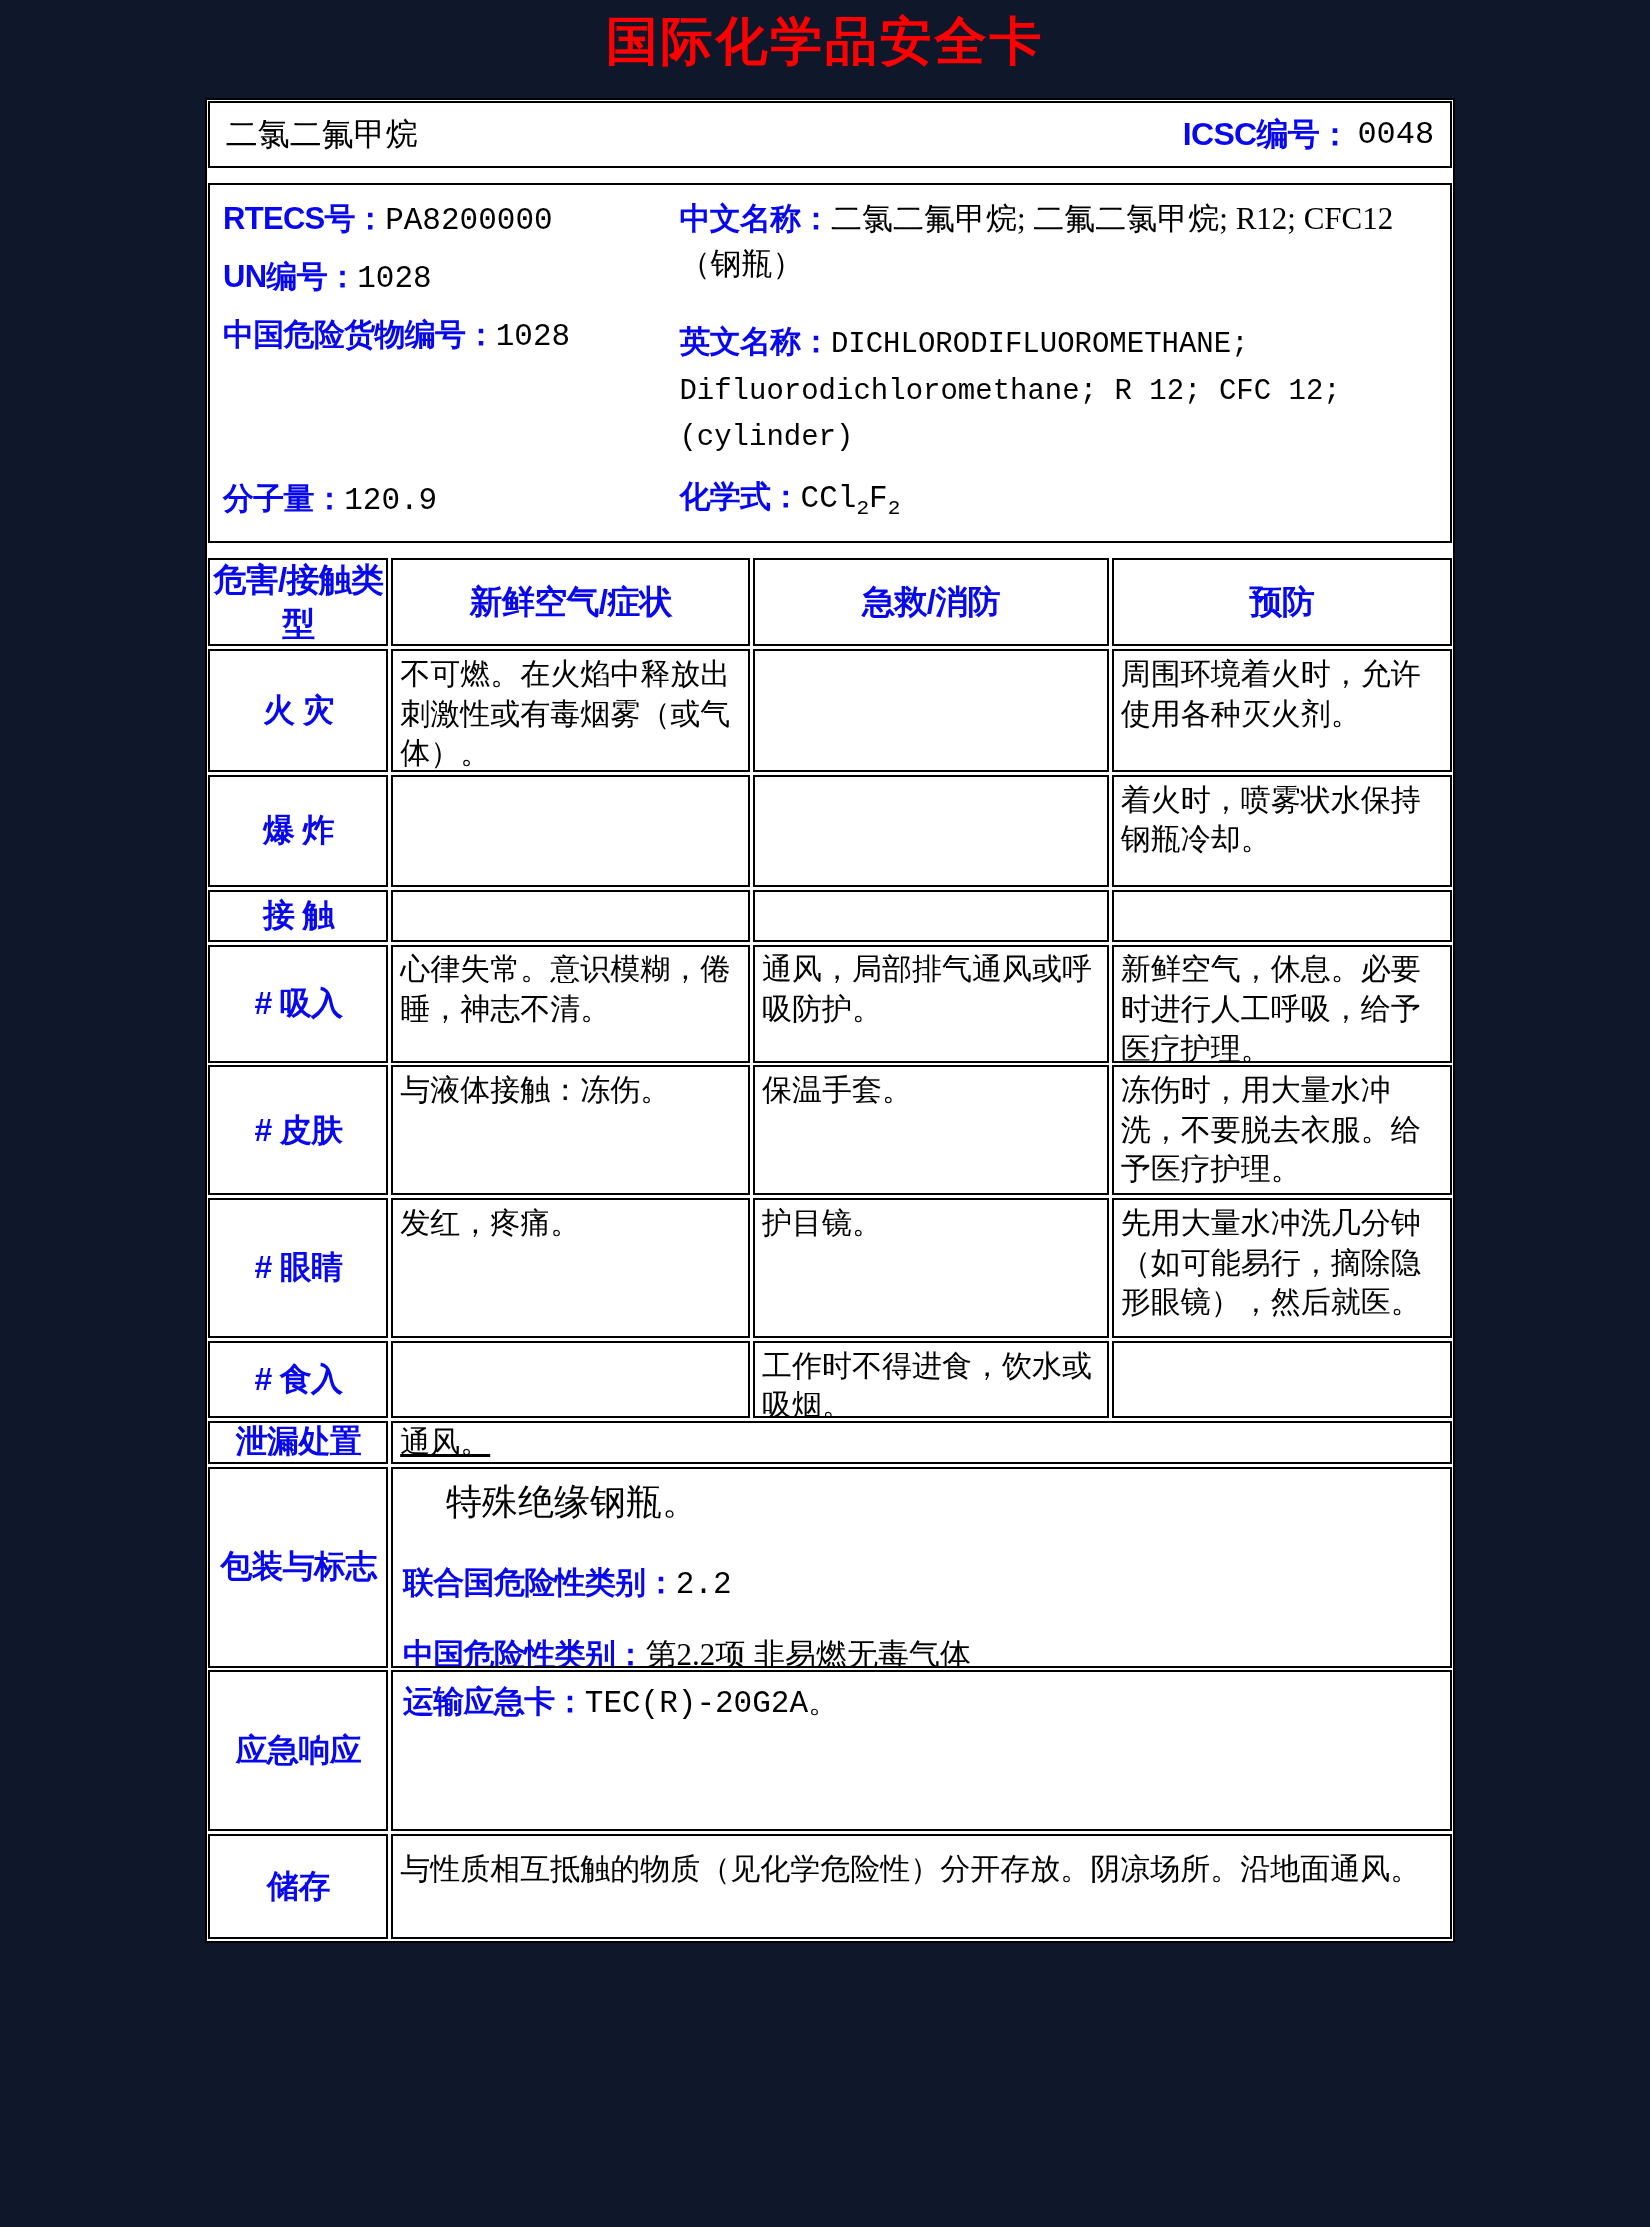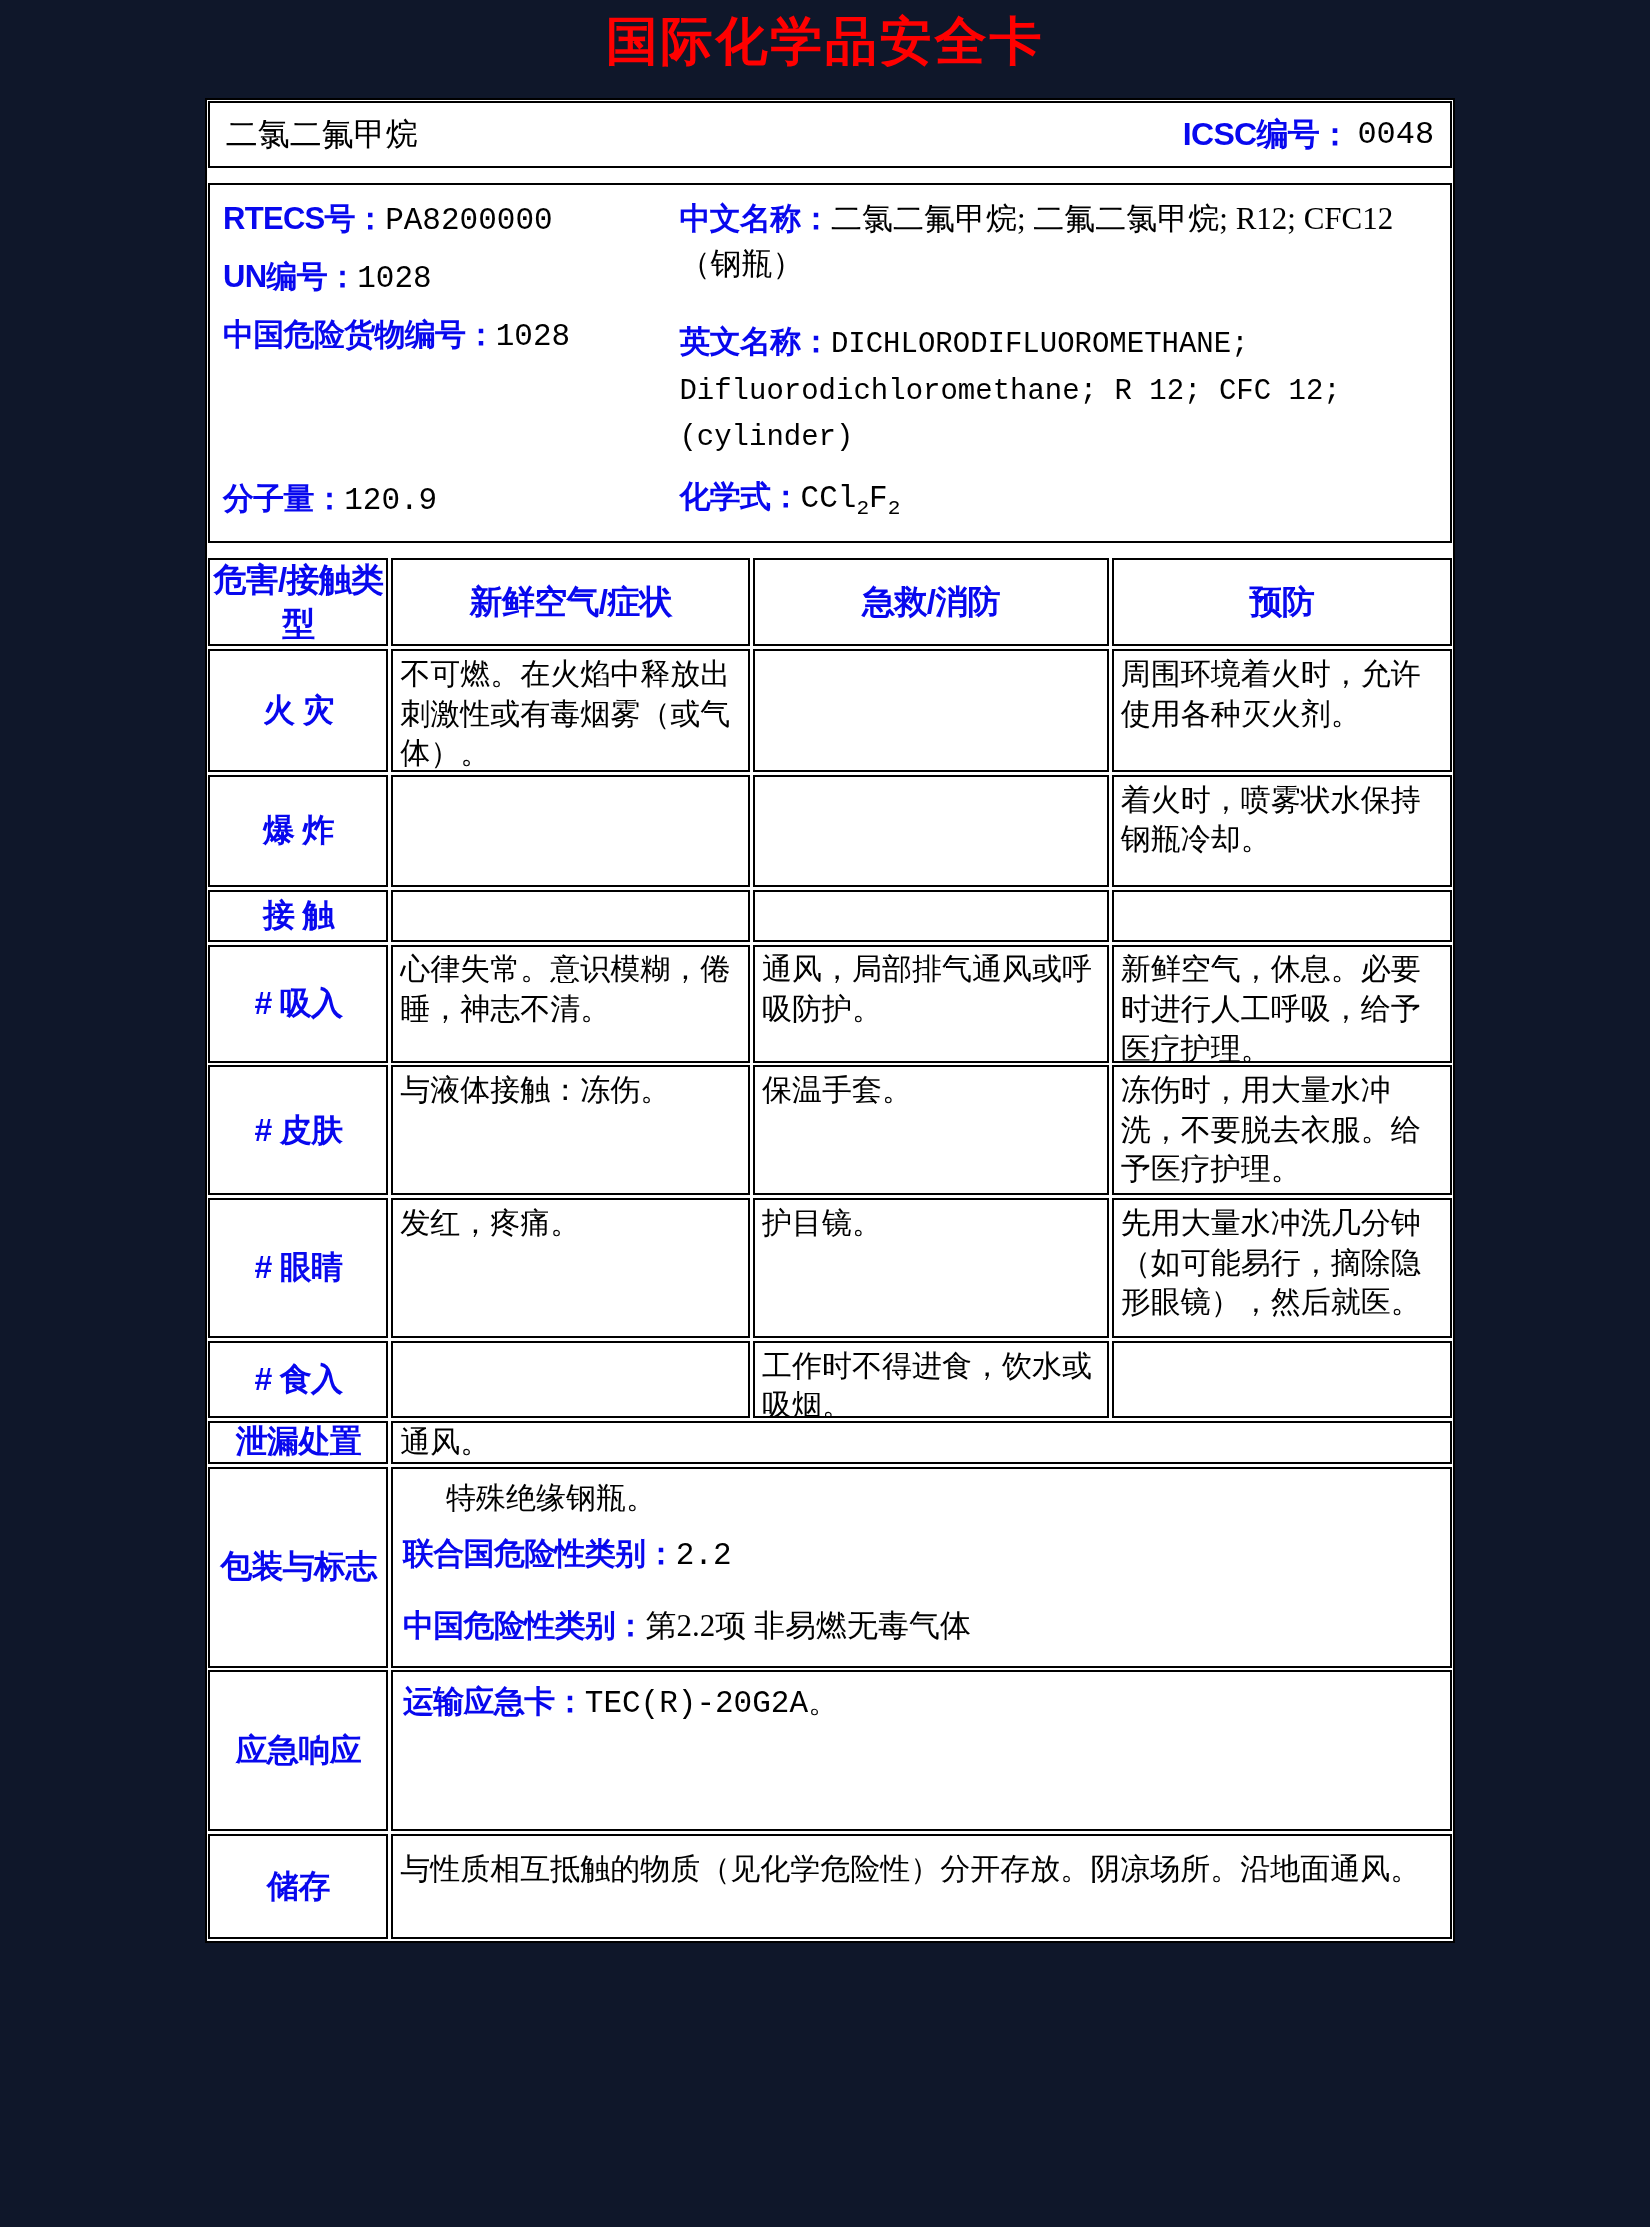--- a/index.html
+++ b/index.html
@@ -76,25 +76,25 @@
     text-align:left;
     font-size:32px; line-height:1.3;
     padding:1.4px;
   }
   .hz-content {
     font-size:30px; line-height:1.32;
     padding:2.8px 5.6px 2.8px 7px;
     overflow:hidden;
   }
   .wide { grid-column:2 / -1; }
-  .v-center { display:flex; align-items:center; }
+  .v-center { display:flex; align-items:center;text-decoration:underline; }
 
   
   .pack-content { padding:9.8px 9.8px 2.8px 9.8px; overflow:hidden; }
-  .pack-line1 { padding-left:43px; margin-bottom:14px; font-size:30px; }
+  .pack-line1 { padding-left:43px; margin-bottom:35px; font-size:36px; }
   .pack-line { margin-bottom:29.5px; font-size:31px; }
   .emer-content { padding:8.4px 9.8px; font-size:31px; overflow:hidden; }
   .stor-content { font-size:30px; line-height:1.62; padding:8.4px 7px; overflow:hidden; }
   .spill-content { font-size:30px; padding:0 7px; }
 </style>
 </head>
 <body>
 
 <div class="page">
 

